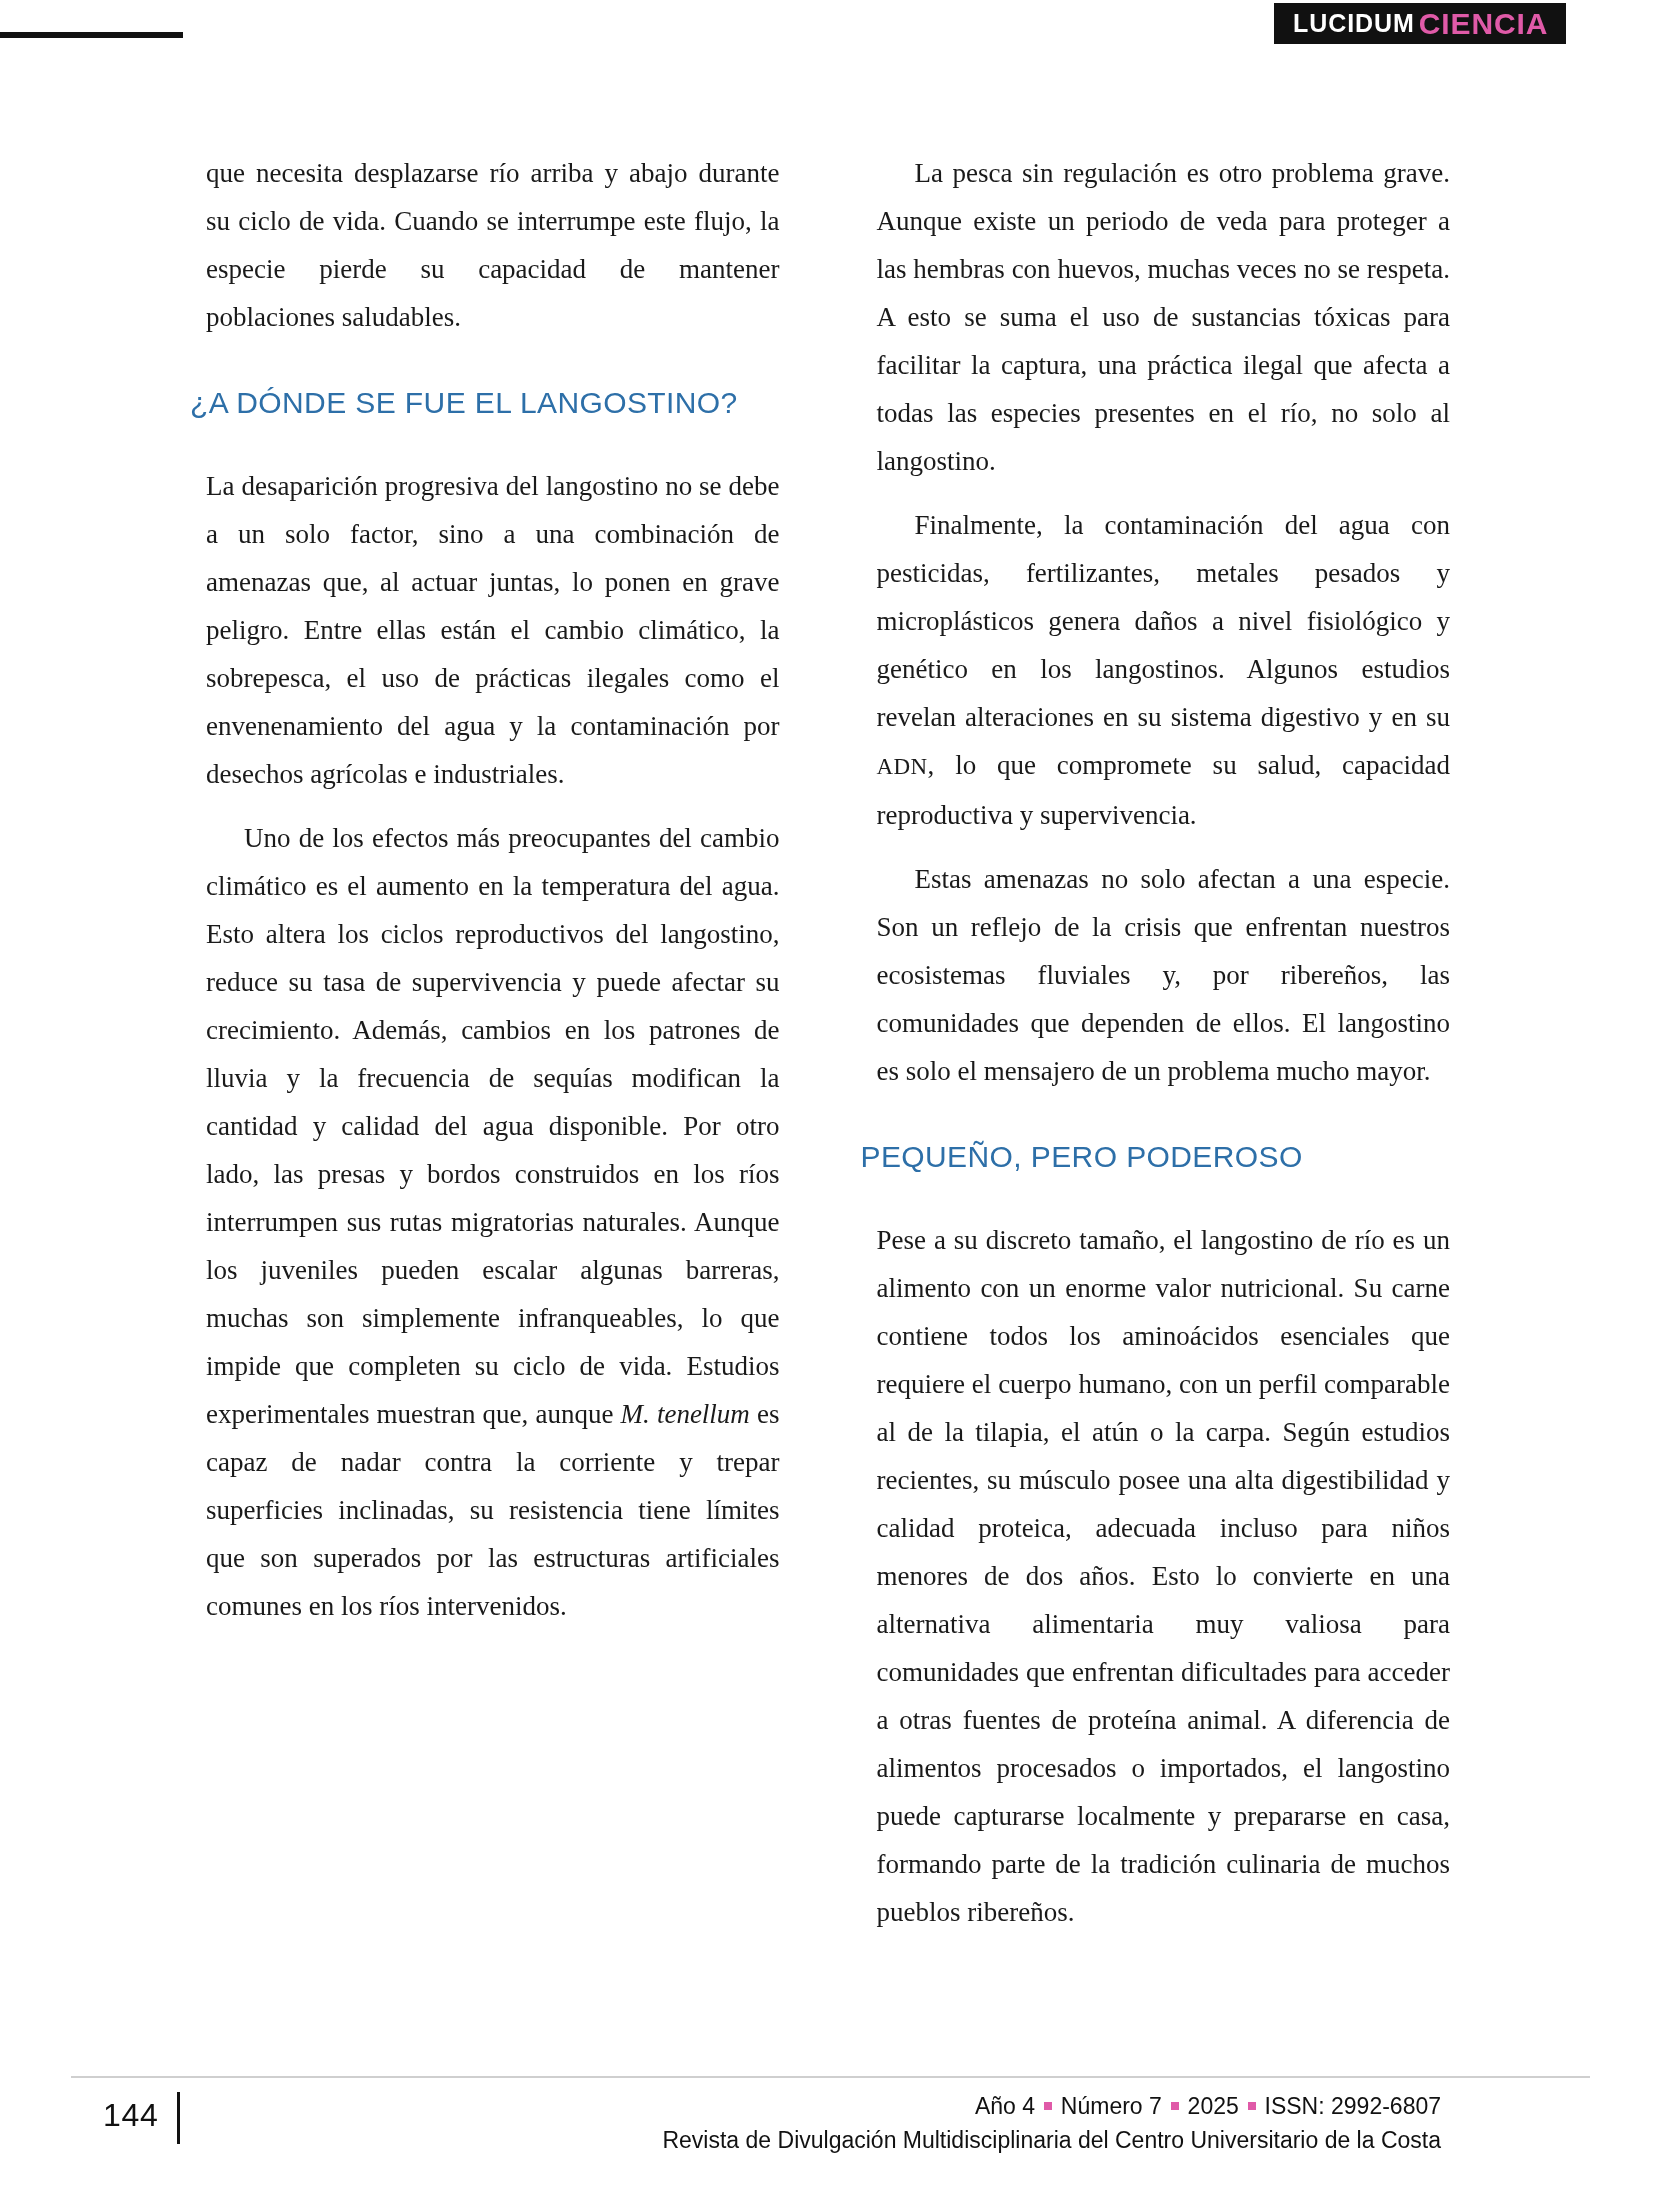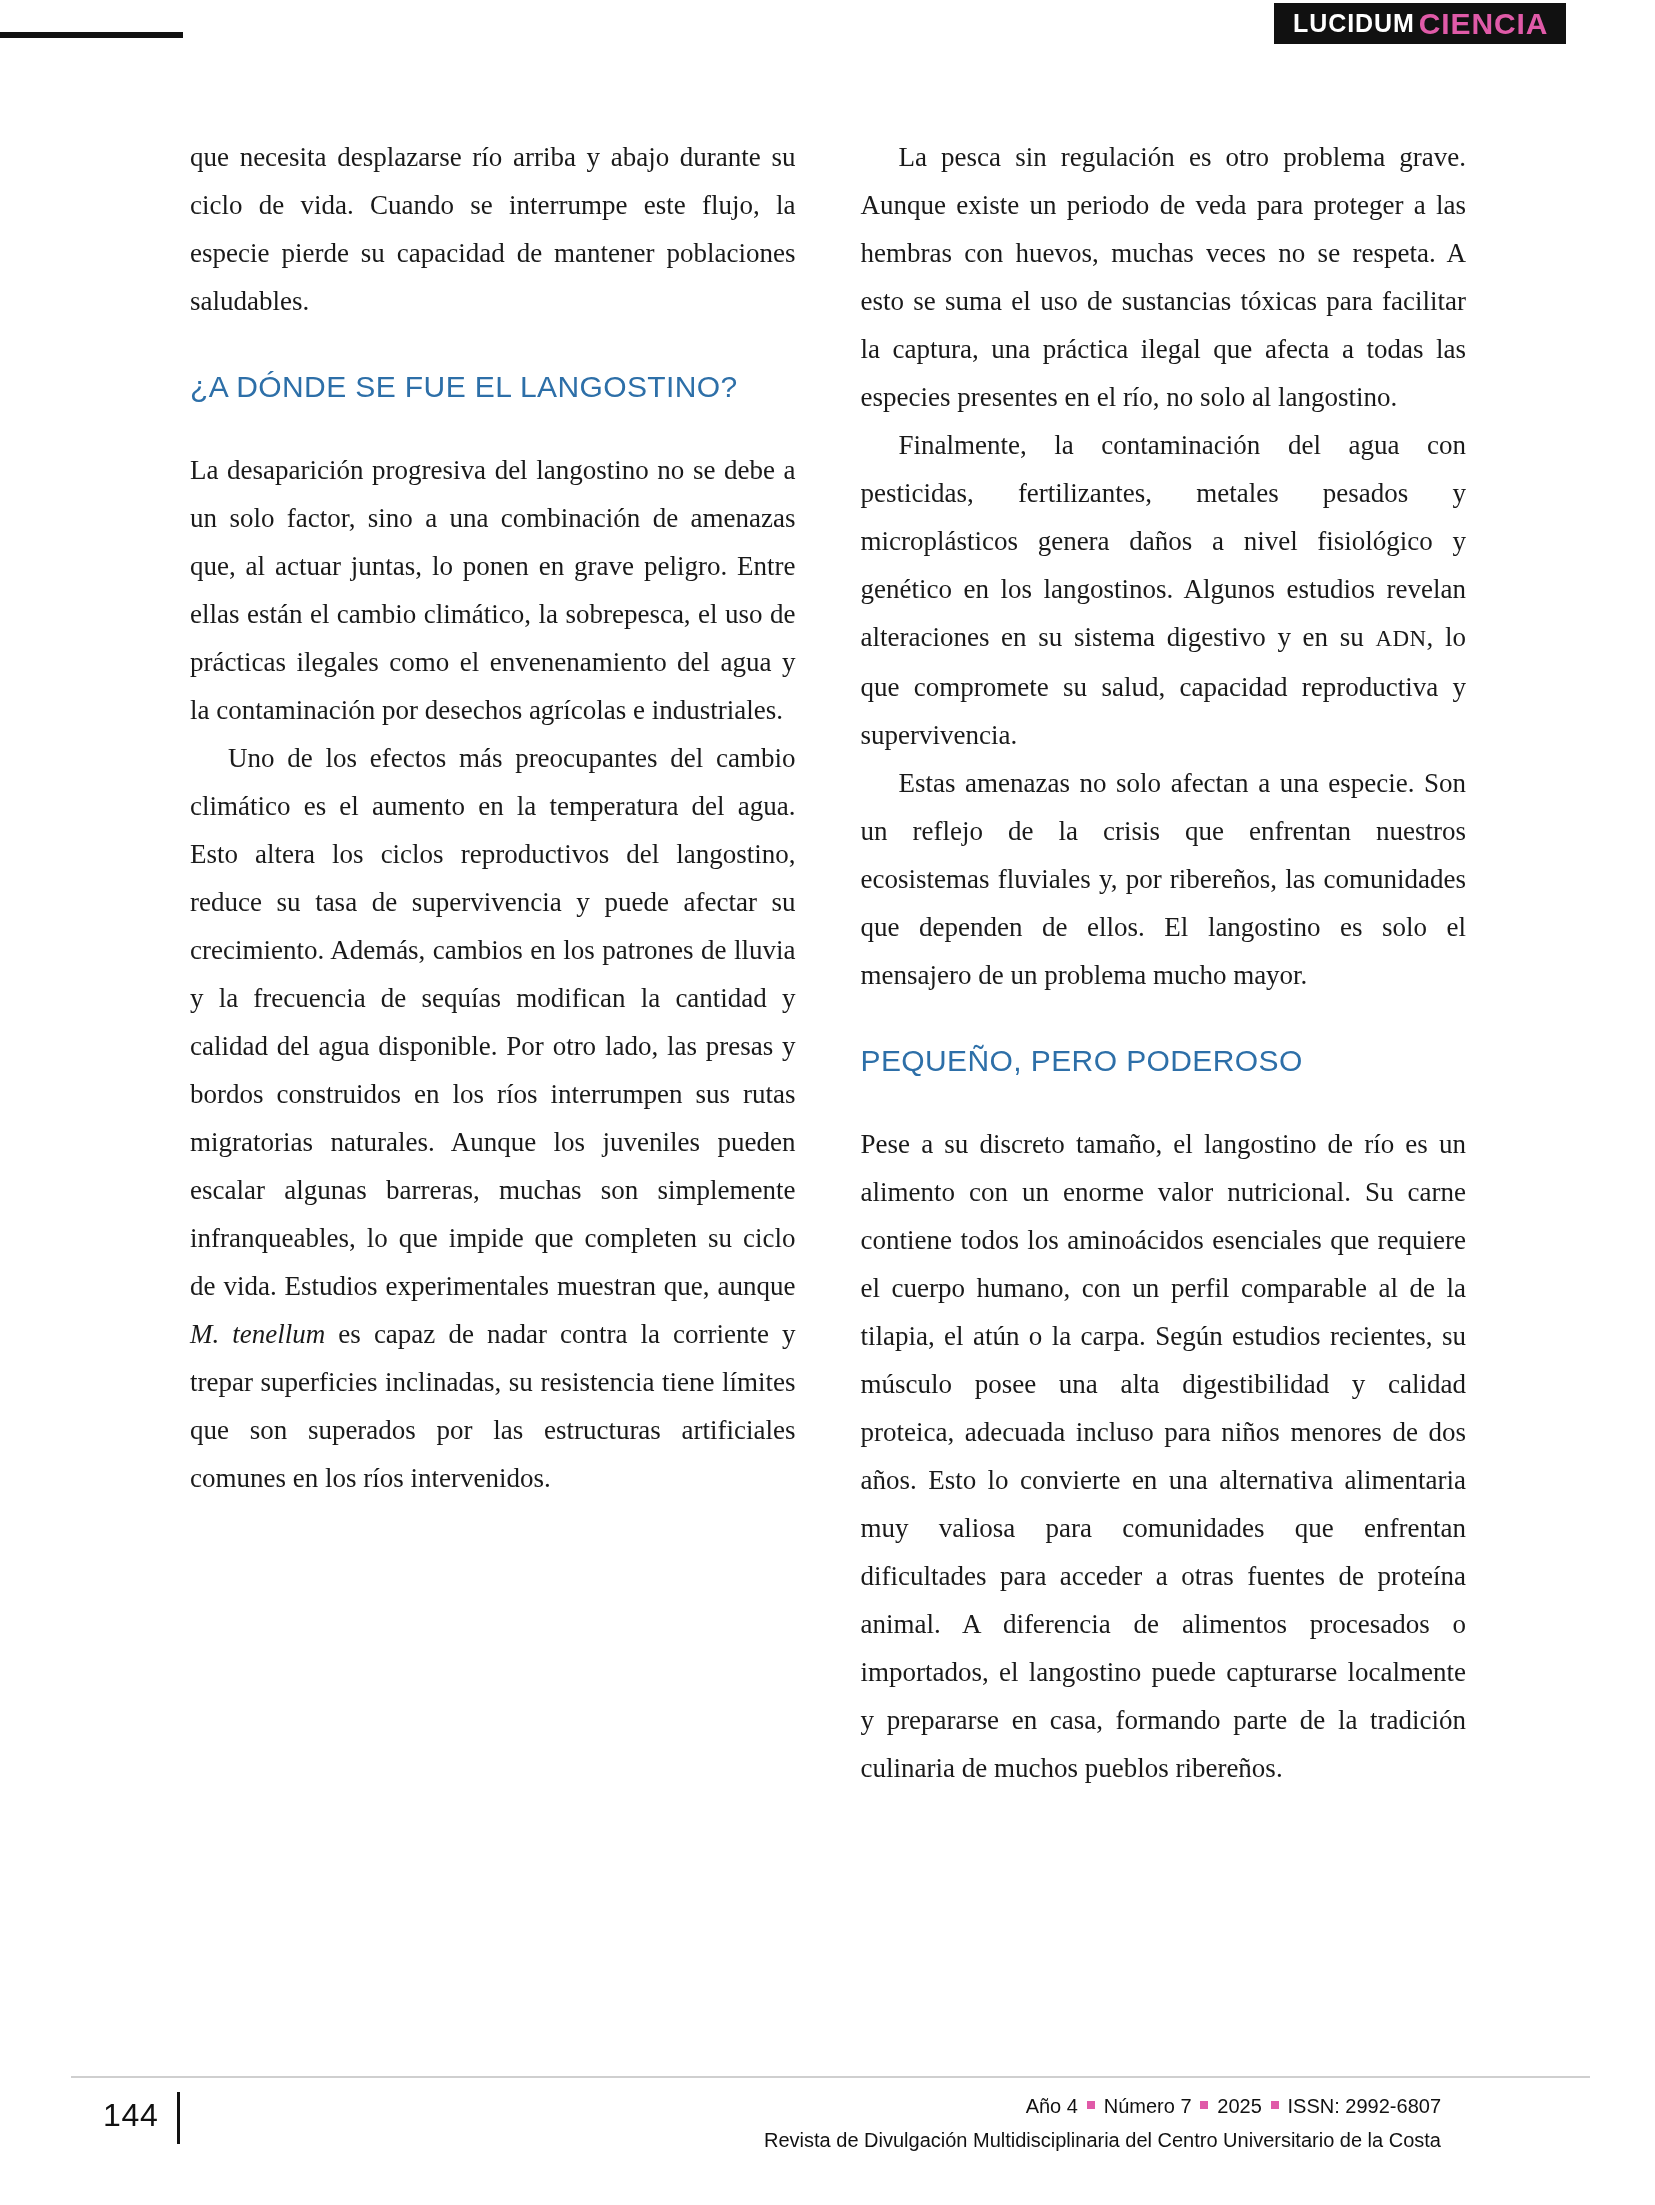--- a/index.html
+++ b/index.html
@@ -64,21 +64,21 @@
     top: 133px;
     left: 190px;
     width: 1276px;
     display: flex;
     gap: 65px;
   }
   .column {
     width: 634px;
   }
   p.para {
-    margin: 0;
+    margin: 16px;
     font-size: 27px;
     line-height: 48px;
     text-align: justify;
     text-justify: inter-word;
     hyphens: manual;
   }
   p.indent {
     text-indent: 38px;
   }
   h2.section-head {
@@ -131,21 +131,21 @@
     width: 3px;
     height: 52px;
     background: #111111;
   }
   .footer-lines {
     position: absolute;
     right: 86px;
     top: 38px;
     text-align: right;
     font-family: "Liberation Sans", sans-serif;
-    font-size: 20px;
+    font-size: 23px;
     line-height: 34px;
     color: #111111;
   }
   .sq {
     display: inline-block;
     width: 8px;
     height: 8px;
     background: #e05aa8;
     margin: 0 8.9px 3.7px 8.9px;
   }

